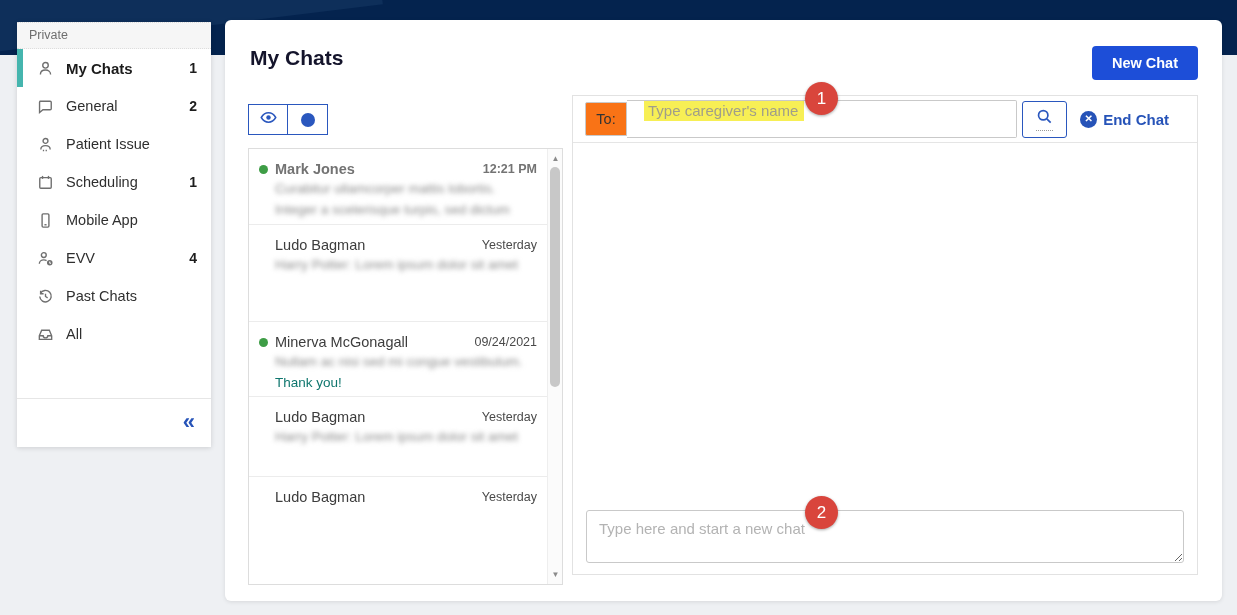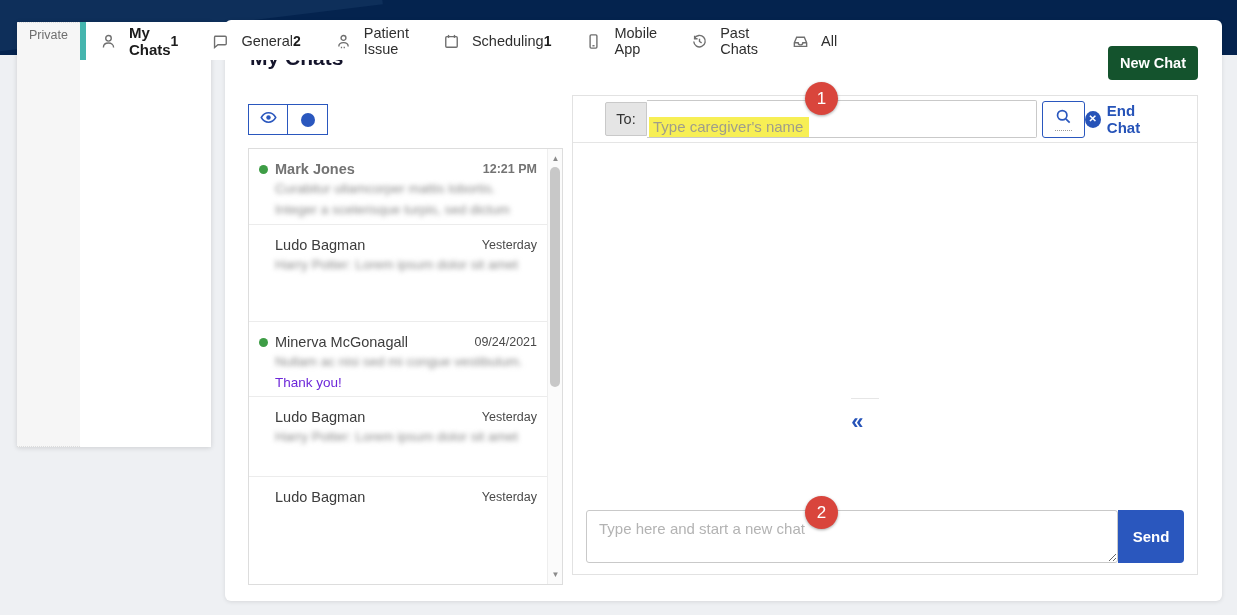--- a/index.html
+++ b/index.html
@@ -12,21 +12,21 @@
     color:#333;
   }
   
   .top-band { position:absolute; left:0; top:0; width:1237px; height:55px; background:#04234e; overflow:hidden; }
   .band-slash { position:absolute; left:-40px; top:-42px; width:420px; height:72px; background:#0e2f5a; transform:rotate(-7deg); }
 
   
   .sidebar {
     position:absolute; left:17px; top:22px; width:194px; height:425px;
     background:#fff; box-shadow:0 1px 5px rgba(0,0,0,.14);
-    display:flex; flex-direction:row; z-index:5;
+    display:flex; flex-direction:column; z-index:5;
   }
   .side-section-header {
     background:#f6f6f6; color:#6e6e6e; font-size:12.5px;
     padding:5px 12px 6px 12px;
     border-top:1px dotted #ddd; border-bottom:1px dotted #ddd;
   }
   .side-item {
     position:relative; display:flex; align-items:center;
     height:38px; padding:0 14px 0 20px; background:#fff; cursor:pointer;
   }
@@ -46,22 +46,22 @@
   }
   .collapse-btn { color:#2653b8; font-size:22px; font-weight:700; line-height:1; cursor:pointer; letter-spacing:-2px; }
 
   
   .main-panel {
     position:absolute; left:225px; top:20px; width:997px; height:581px;
     background:#fff; border-radius:6px; box-shadow:0 1px 4px rgba(0,0,0,.10);
   }
   .page-title { position:absolute; left:25px; top:26px; font-size:21px; font-weight:700; color:#14142b; }
   .new-chat-btn {
-    position:absolute; right:24px; top:26px; height:34px; padding:0 12px;
-    background:#14532d; color:#fff; font-size:14.5px; font-weight:700;
+    position:absolute; right:24px; top:26px; height:34px; padding:0 20px;
+    background:#1d4ed8; color:#fff; font-size:14.5px; font-weight:700;
     border:none; border-radius:4px; cursor:pointer; font-family:inherit;
   }
   
   .filter-group { position:absolute; left:23px; top:84px; display:flex; }
   .filter-btn {
     width:40px; height:31px; background:#fff; border:1px solid #2a57be;
     display:flex; align-items:center; justify-content:center; cursor:pointer;
   }
   .filter-btn + .filter-btn { border-left:none; }
   .dot-glyph { width:14px; height:14px; border-radius:50%; background:#2a57be; }
@@ -74,47 +74,47 @@
   .chat-rows { position:absolute; left:0; top:0; right:15px; bottom:0; overflow:hidden; }
   .chat-row { padding:12px 10px 8px 10px; border-bottom:1px solid #ececec; cursor:pointer; }
   .chat-row-head { display:flex; align-items:center; }
   .presence { width:9px; height:9px; border-radius:50%; margin-right:7px; flex:0 0 9px; background:transparent; }
   .online .presence { background:#3e9d46; }
   .chat-name { font-size:14.5px; color:#3d3d3d; flex:1; }
   .chat-time { font-size:12.5px; color:#4a4a4a; }
   .chat-row.unread .chat-name, .chat-row.unread .chat-time { font-weight:700; color:#737373; }
   .chat-preview { margin:4px 0 0 16px; font-size:13.5px; color:#8a8a8a; line-height:1.25; white-space:nowrap; overflow:hidden; }
   .redacted { filter:blur(2.5px); user-select:none; }
-  .chat-preview.clear { filter:none; color:#6d28d9; }
+  .chat-preview.clear { filter:none; color:#0f766e; }
   .row-h1 { height:77px; } .row-h2 { height:76px; } .row-h3 { height:97px; }
   .row-h4 { height:75px; } .row-h5 { height:80px; } .row-h6 { height:40px; border-bottom:none; }
 
   
   .scrollbar { position:absolute; right:0; top:0; bottom:0; width:15px; background:#fbfbfb; border-left:1px solid #eee; }
   .scroll-arrow { position:absolute; left:0; width:15px; height:15px; color:#8a8a8a; font-size:8px; display:flex; align-items:center; justify-content:center; cursor:pointer; }
   .scroll-up { top:2px; } .scroll-down { bottom:2px; }
   .scroll-thumb { position:absolute; left:2px; top:18px; width:10px; height:220px; background:#c8c8c8; border-radius:5px; cursor:pointer; }
 
   
   .conv-panel {
     position:absolute; left:347px; top:75px; width:626px; height:480px;
     border:1px solid #e2e2e2; background:#fff;
   }
   .to-row {
     height:47px; border-bottom:1px solid #e5e5e5;
     display:flex; align-items:center; padding:0 12px;
   }
   .to-label {
-    height:34px; min-width:42px; background:#e5e5e5; border:1px solid #c9c9c9;
+    height:34px; min-width:42px; background:#f97316; border:1px solid #c9c9c9;
     display:flex; align-items:center; justify-content:center;
-    font-size:14.5px; color:#333; border-radius:2px 0 0 2px;margin-left:20px;
+    font-size:14.5px; color:#333; border-radius:2px 0 0 2px;
   }
   .to-input {
     height:38px; flex:0 0 390px; border:1px solid #c9c9c9; border-left:none;
-    background:#fff; display:flex; align-items:flex-end; padding:0 2px;
+    background:#fff; display:flex; align-items:flex-start; padding:0 17px;
     border-radius:0 2px 2px 0; cursor:text;
   }
   .to-placeholder {
     background:#f7ef55; color:#a09e8a; font-size:15px; padding:1px 6px 2px 4px;
   }
   .search-btn {
     width:45px; height:37px; margin-left:5px; background:#fff;
     border:1.5px solid #2a57be; border-radius:3px;
     display:flex; flex-direction:column; align-items:center; justify-content:center; cursor:pointer;
   }
@@ -211,20 +211,32 @@
     <span class="s-icon">
       <svg width="17" height="17" viewBox="0 0 16 16">
           <rect x="4.8" y="1.8" width="6.4" height="12.4" rx="1"></rect>
           <line x1="7" y1="12" x2="9" y2="12"></line>
         </svg>
     </span>
     <span class="s-label">Mobile App</span>
     <span class="s-count"></span>
   </div>
 
+  <div class="side-item">
+    <span class="s-icon">
+      <svg width="17" height="17" viewBox="0 0 16 16">
+          <circle cx="6.4" cy="4.8" r="2.3"></circle>
+          <path d="M2.2 13c0-2.3 1.8-3.7 4.2-3.7 1 0 1.9.2 2.6.7"></path>
+          <circle cx="12" cy="12" r="2.6" fill="#6f6f6f" stroke="none"></circle>
+          <path d="M12 10.8v1.3l1 .6" stroke="#fff" stroke-width="1"></path>
+        </svg>
+    </span>
+    <span class="s-label">EVV</span>
+    <span class="s-count">4</span>
+  </div>
 
 
   <div class="side-item">
     <span class="s-icon">
       <svg width="17" height="17" viewBox="0 0 16 16">
           <path d="M3.2 5.2A5.4 5.4 0 1 1 2.6 8"></path>
           <path d="M3.4 2.6v2.8h2.8"></path>
           <path d="M8 5.4V8l2 1.3"></path>
         </svg>
     </span>
@@ -347,17 +359,16 @@
       <div class="end-chat">
         <span class="end-chat-x">✕</span>
         <span class="end-chat-label">End Chat</span>
       </div>
     </div>
 
     <div class="conv-body"></div>
 
     <div class="compose-row">
       <textarea class="compose-input" placeholder="Type here and start a new chat" style=""></textarea>
-      <button class="send-btn">Send</button>
     </div>
 
   </div>
 </div>
 
 </body></html>

